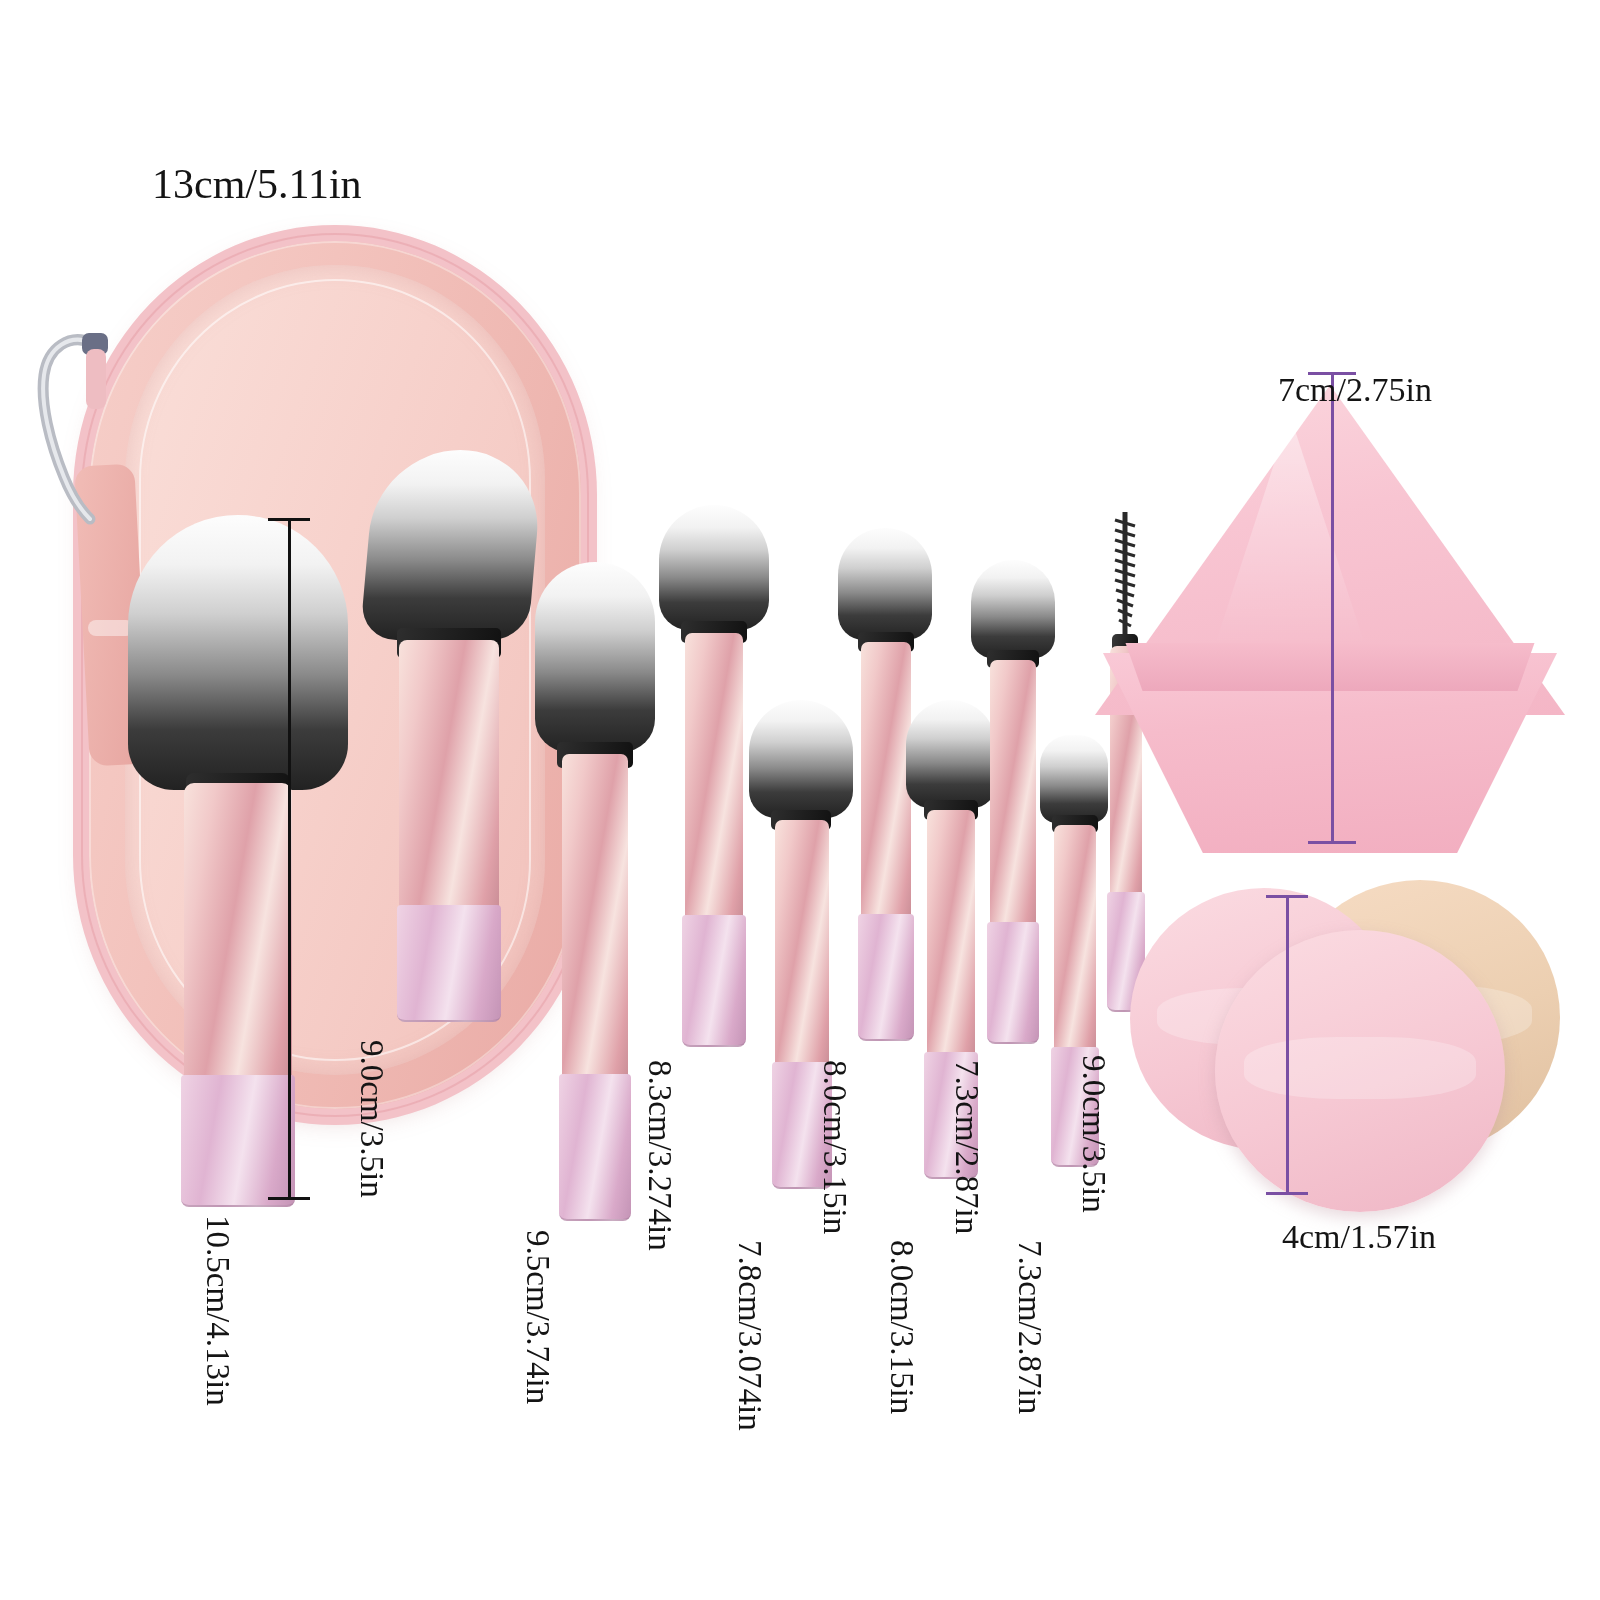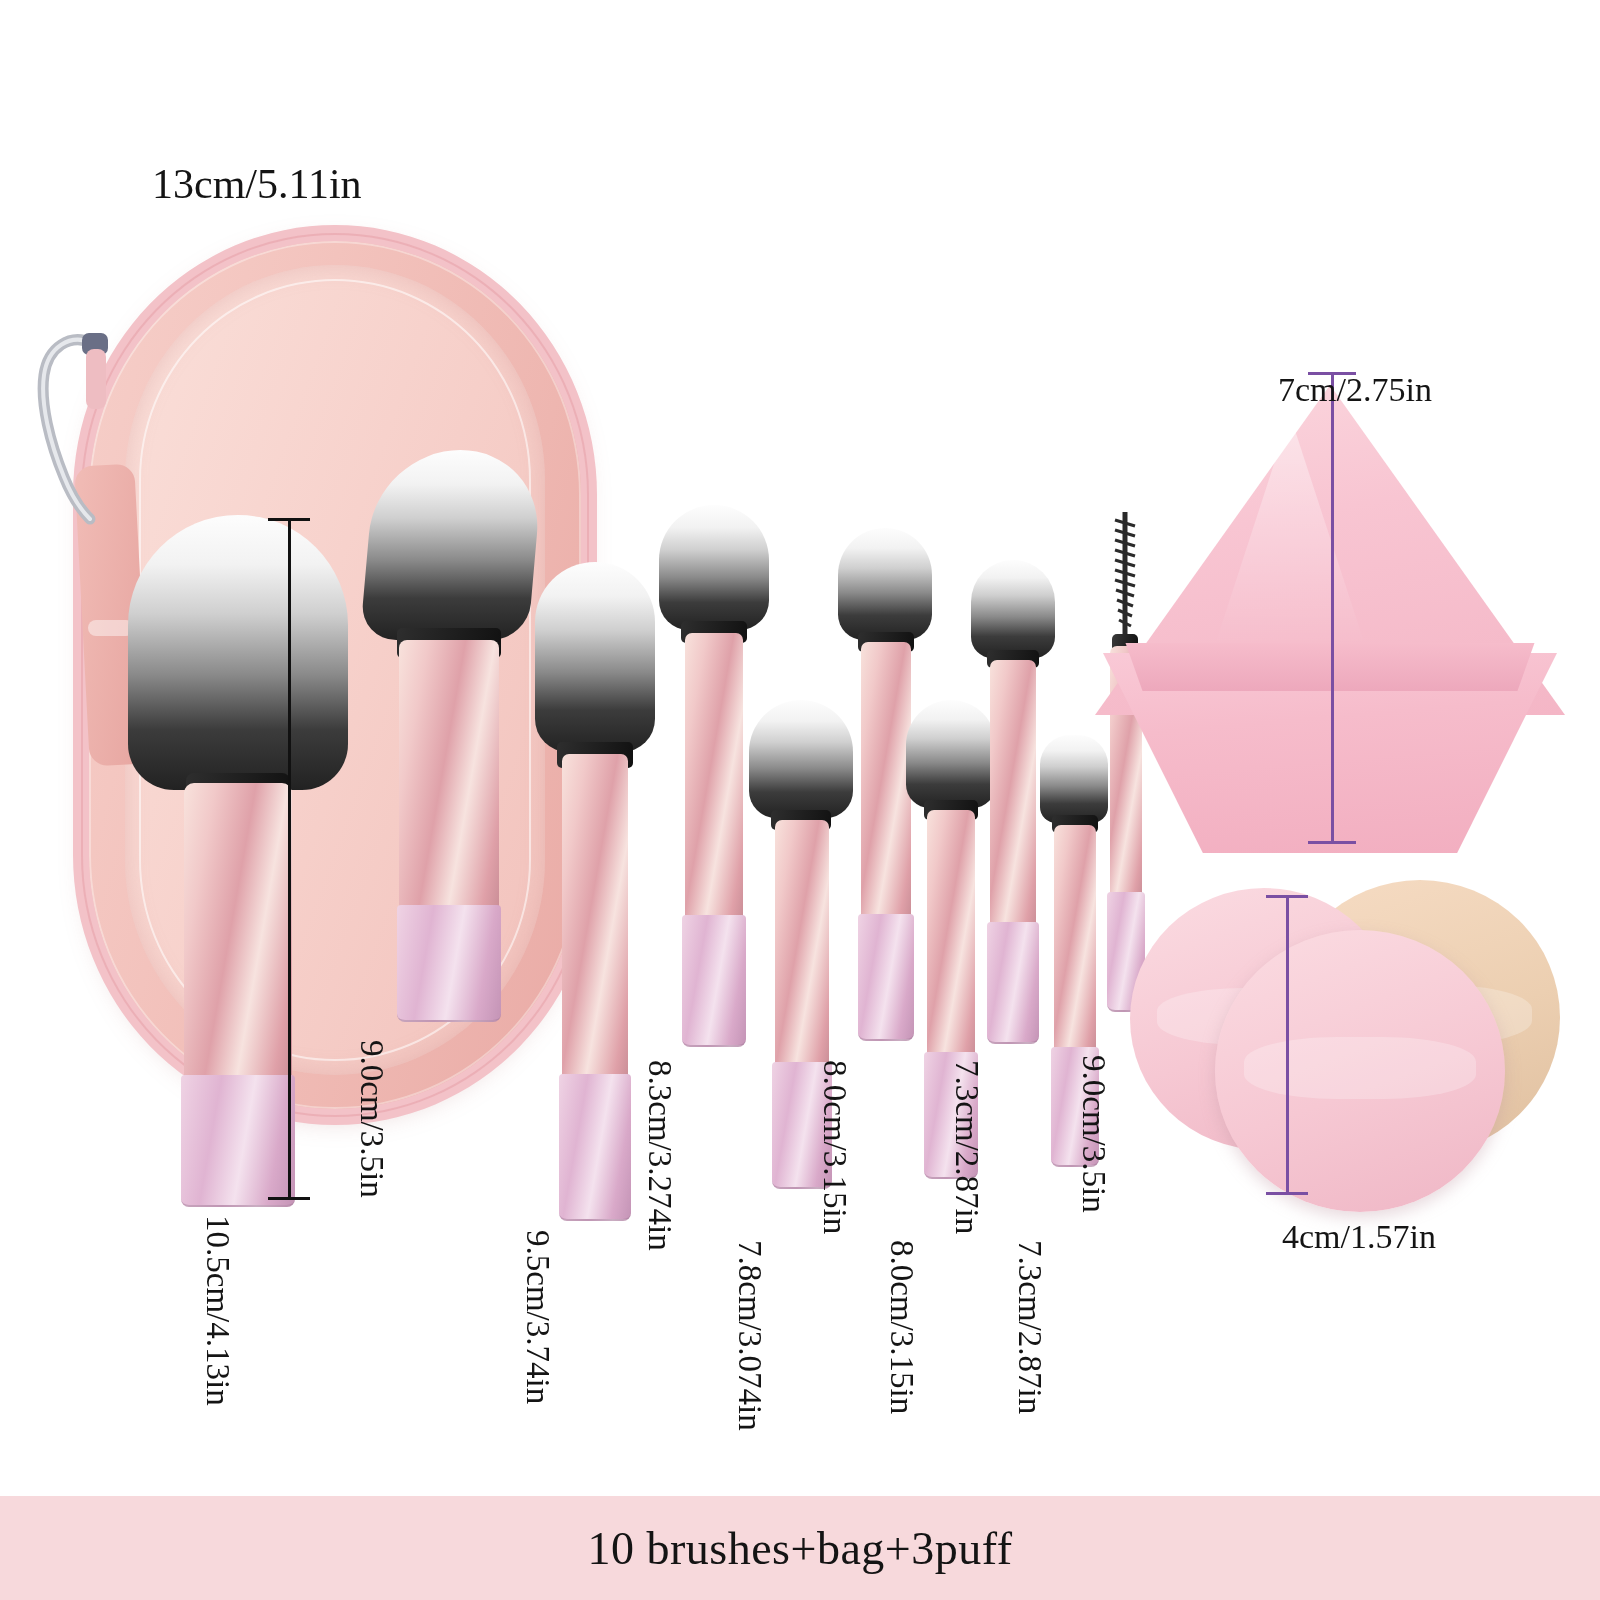--- a/index.html
+++ b/index.html
@@ -312,17 +312,14 @@
     <div class="puff pink" style="left:95px;top:50px;width:290px;height:282px;box-shadow:0 6px 16px rgba(190,150,160,.35);">
       <div class="puff-band"></div>
     </div>
   </div>
 
   <div class="mline v purple" style="left:1286px;top:895px;height:300px;"></div>
   <div class="cap purple" style="left:1266px;top:895px;width:42px;"></div>
   <div class="cap purple" style="left:1266px;top:1192px;width:42px;"></div>
   <div class="lbl" style="left:1282px;top:1218px;font-size:34px;">4cm/1.57in</div>
 
-  <div class="footer">
-    <span>10 brushes+bag+3puff</span>
-  </div>
 
 </div>
 
 </body></html>

